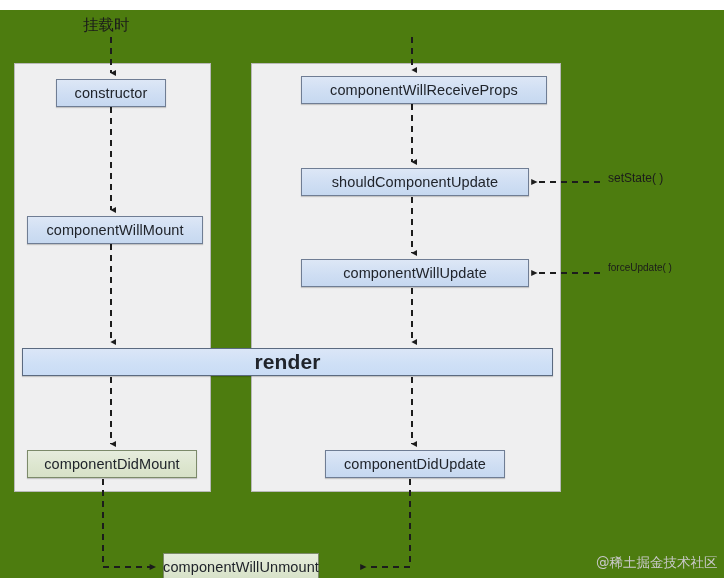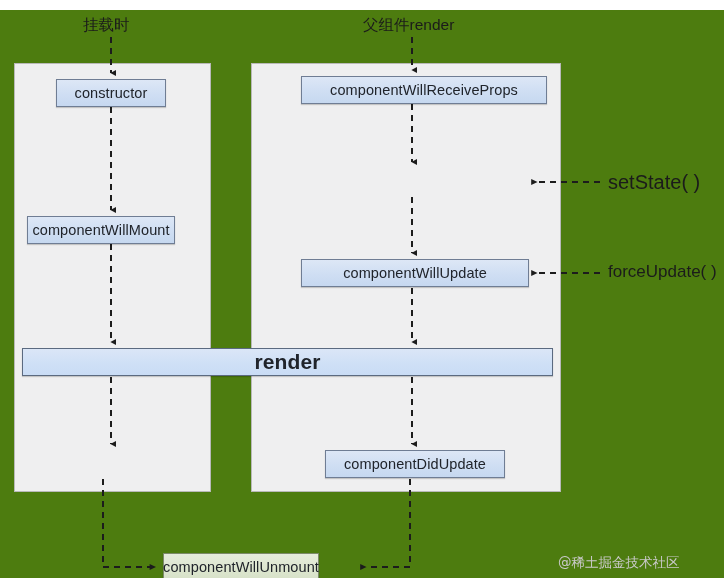--- a/index.html
+++ b/index.html
@@ -61,44 +61,44 @@
   }
   .node.render-bar {
     background: linear-gradient(to bottom, #dbe6f7 0%, #cfe0f6 55%, #c9dcf5 100%);
     border: 1px solid #5b6a80;
     font-weight: bold;
     font-size: 21px;
   }
 
   
   #n-constructor            { left: 56px;  top: 69px;  width: 110px; height: 28px; }
-  #n-componentWillMount     { left: 27px;  top: 206px; width: 148px; height: 28px; }
+  #n-componentWillMount     { left: 27px;  top: 206px; width: 176px; height: 28px; }
   #n-componentDidMount      { left: 27px;  top: 440px; width: 170px; height: 28px; }
   #n-componentWillReceiveProps { left: 301px; top: 66px;  width: 246px; height: 28px; }
   #n-shouldComponentUpdate  { left: 301px; top: 158px; width: 228px; height: 28px; }
   #n-componentWillUpdate    { left: 301px; top: 249px; width: 228px; height: 28px; }
   #n-componentDidUpdate     { left: 325px; top: 440px; width: 180px; height: 28px; }
   #n-render                 { left: 22px;  top: 338px; width: 531px; height: 28px; }
   #n-componentWillUnmount   { left: 163px; top: 543px; width: 156px; height: 28px; text-align: right; }
 
   
   .caption {
     position: absolute;
     font-size: 15.5px;
     color: #1b1b1b;
     white-space: nowrap;
   }
   #cap-mount     { left: 83px;  top: 5px; }
   #cap-update    { left: 363px; top: 5px; }
-  #cap-setstate    { left: 608px; top: 161px; font-size: 20px; }
-  #cap-forceupdate { left: 608px; top: 252px; font-size: 17px; text-align: center; }
+  #cap-setstate    { left: 608px; top: 161px; font-size: 12px; }
+  #cap-forceupdate { left: 608px; top: 252px; font-size: 10px; text-align: center; }
 
   .watermark {
     position: absolute;
-    left: 558px;
+    left: 596px;
     top: 544px;
     font-size: 13.5px;
     color: #c9c9c9;
     white-space: nowrap;
     font-family: "DejaVu Sans", sans-serif;
     text-align: right;
   }
 </style>
 </head>
 <body>
@@ -145,29 +145,30 @@
 
       <line x1="600" y1="263" x2="537" y2="263" marker-end="url(#arrowLeft)"></line>
 
       <path d="M103,469 L103,557 L156,557" marker-end="url(#arrowRight)"></path>
 
       <path d="M410,469 L410,557 L366,557" marker-end="url(#arrowLeft)"></path>
     </g>
   </svg>
 
   <div class="caption" id="cap-mount">挂载时</div>
-  <div class="caption" id="cap-update">父组件render</div>
 
   <div class="node blue" id="n-constructor">constructor</div>
 
   <div class="node blue" id="n-componentWillMount">componentWillMount</div>
 
+  <div class="node green" id="n-componentDidMount">componentDidMount</div>
 
   <div class="node blue" id="n-componentWillReceiveProps">componentWillReceiveProps</div>
 
+  <div class="node blue" id="n-shouldComponentUpdate">shouldComponentUpdate</div>
 
   <div class="node blue" id="n-componentDidUpdate">componentDidUpdate</div>
 
   <div class="node blue" id="n-componentWillUpdate">componentWillUpdate</div>
 
   <div class="node blue render-bar" id="n-render">render</div>
 
   <div class="node green" id="n-componentWillUnmount">componentWillUnmount</div>
 
   <div class="caption" id="cap-setstate">setState( )</div>

